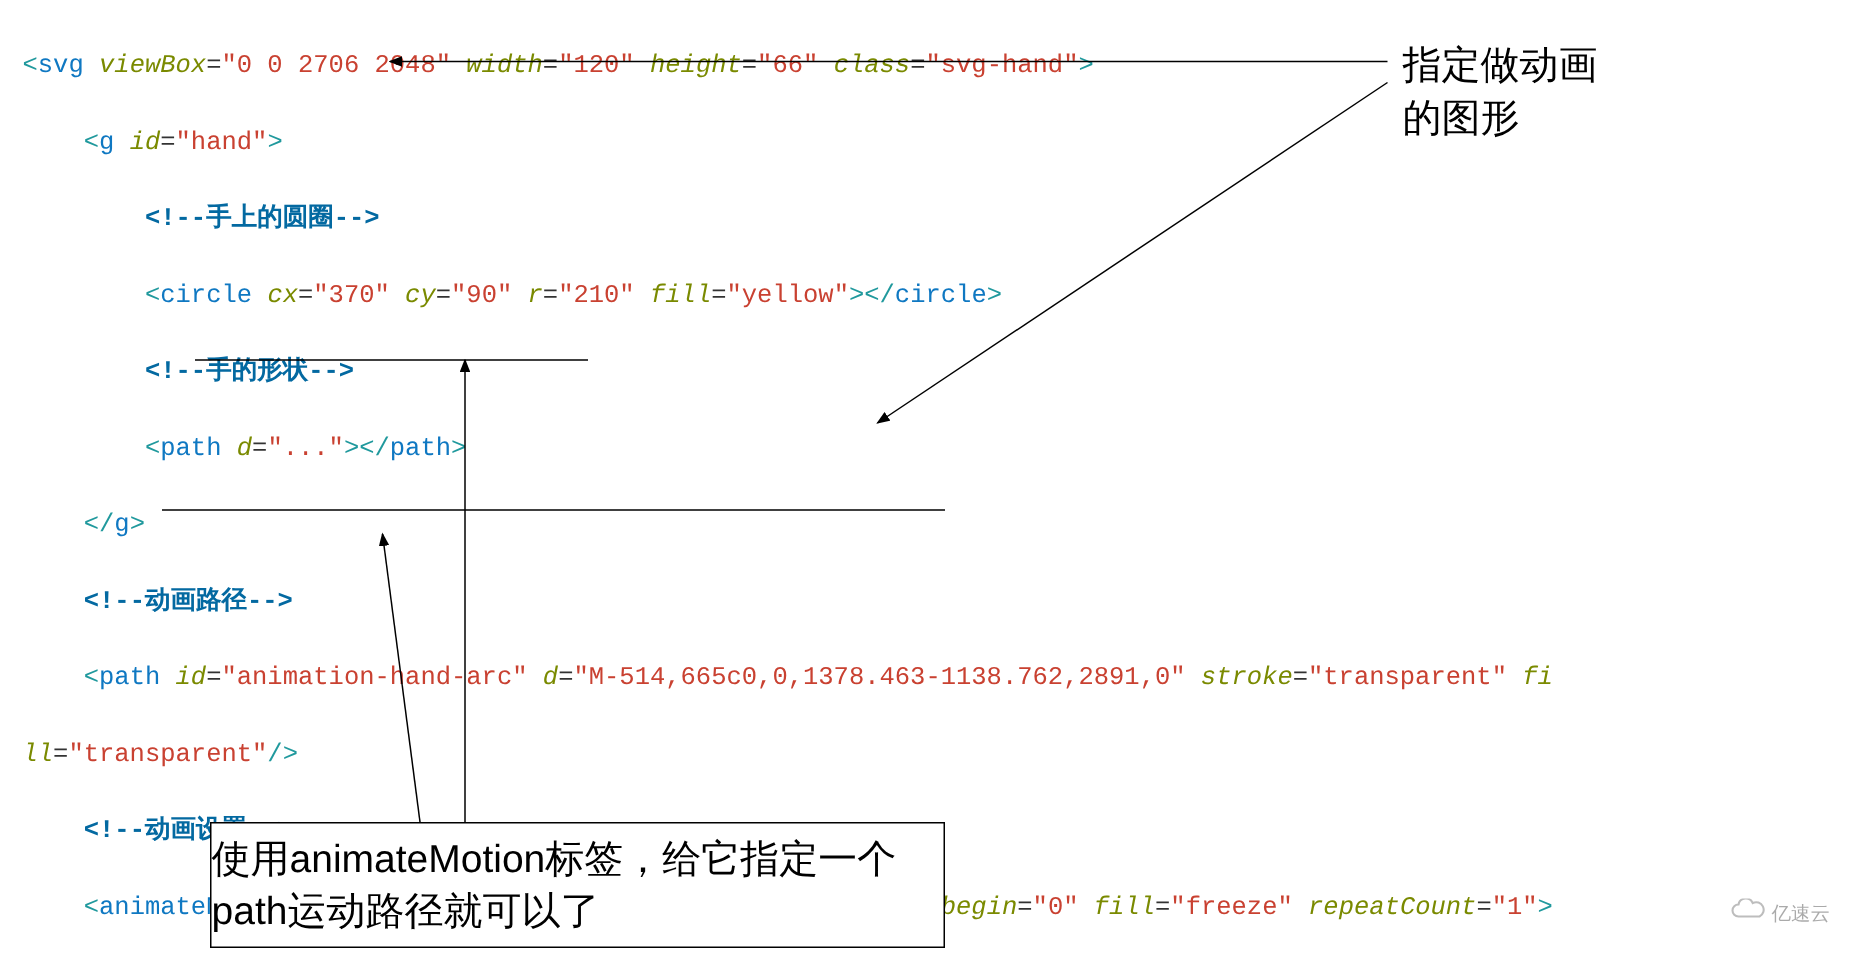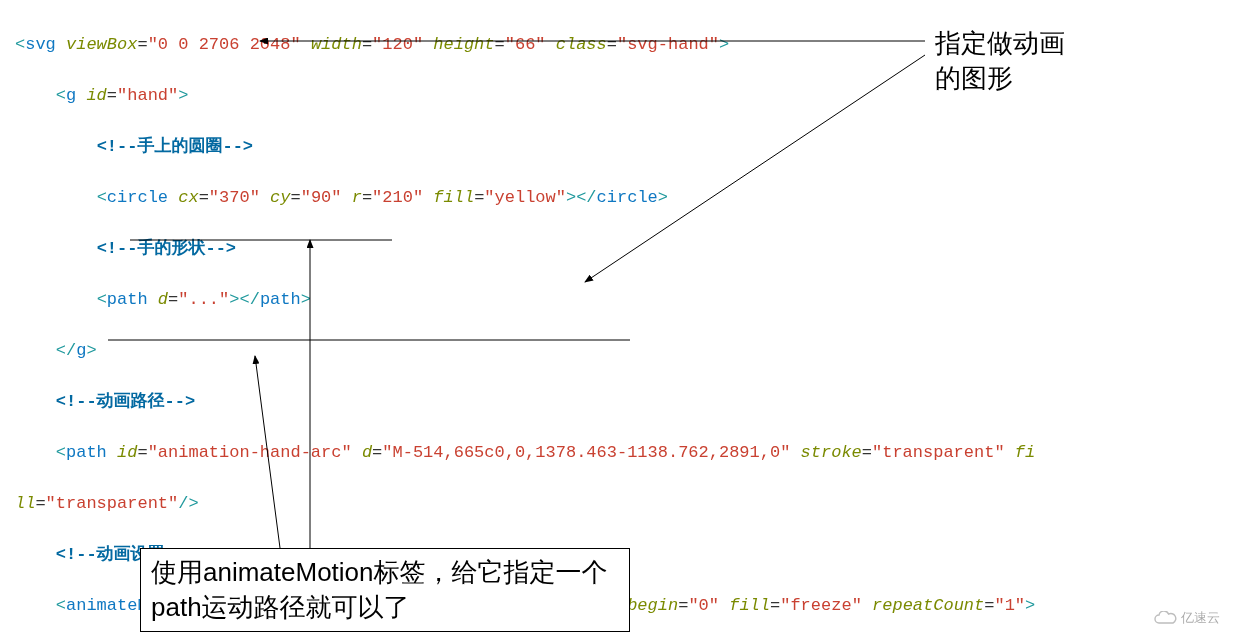--- a/index.html
+++ b/index.html
@@ -31,40 +31,40 @@
 
     .annotation {
       position: absolute;
       font-family: -apple-system, "PingFang SC", "Hiragino Sans GB", "Microsoft YaHei", sans-serif;
       font-size: 26px;
       line-height: 1.35;
       color: #000;
     }
     .annotation-box {
       border: 1px solid #000;
-      padding: 6px 10px;
+      padding: 6px 0;
       background: #fff;
     }
     .arrow-svg {
       position: absolute;
       top: 0;
       left: 0;
       width: 1245px;
       height: 635px;
       pointer-events: none;
     }
     .watermark {
       position: absolute;
       right: 12px;
       bottom: 8px;
       width: 80px;
       height: 28px;
       opacity: 0.55;
       display: flex;
-      align-items: flex-end;
+      align-items: flex-start;
       gap: 4px;
       color: #666;
       font-size: 13px;
       font-family: sans-serif;
     }
     .watermark .cloud-icon {
       width: 24px;
       height: 16px;
     }
   </style>

